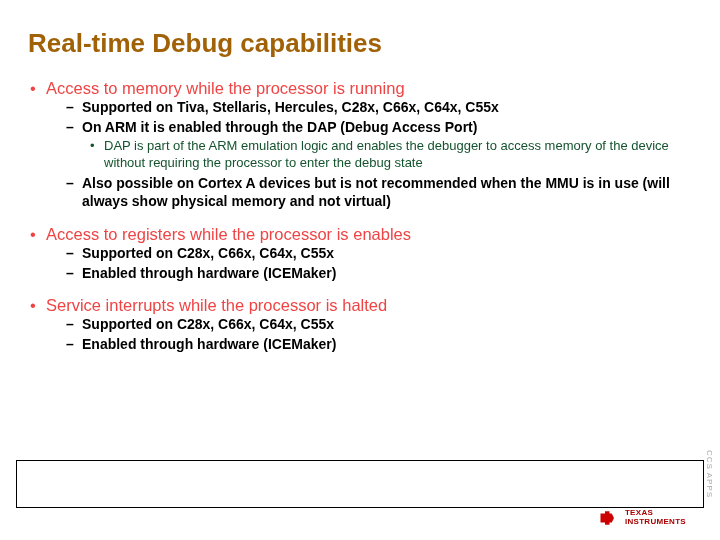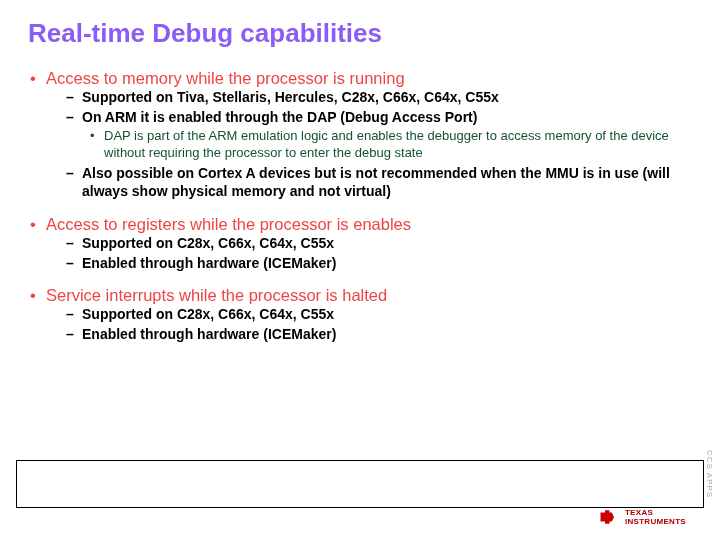--- a/index.html
+++ b/index.html
@@ -6,22 +6,23 @@
   html, body { width: 720px; height: 540px; font-family: Arial, Helvetica, sans-serif; background: #fff; }
   .slide {
     position: relative;
     width: 720px;
     height: 540px;
     padding: 18px 28px 40px 28px;
   }
   .title {
     font-size: 26px;
     font-weight: bold;
-    color: #8b5cf6;
+    color: #a16207;
     margin-bottom: 20px;
+    margin-top: 10px;
   }
   ul { list-style: none; }
   .lvl1 > li { margin-bottom: 14px; }
   .lvl1 > li > .b1 {
     font-size: 16.5px;
     color: #ef4444;
     position: relative;
     padding-left: 18px;
   }
   .lvl1 > li > .b1::before {
@@ -66,21 +67,21 @@
     bottom: 8px;
     left: 0;
     right: 0;
     height: 28px;
   }
   .ti-logo {
     position: absolute;
     right: 34px;
     bottom: 6px;
     display: flex;
-    align-items: flex-start;
+    align-items: flex-end;
     gap: 8px;
   }
   .ti-chip {
     width: 18px;
     height: 16px;
     position: relative;
   }
   .ti-text {
     font-size: 8px;
     color: #a00;

